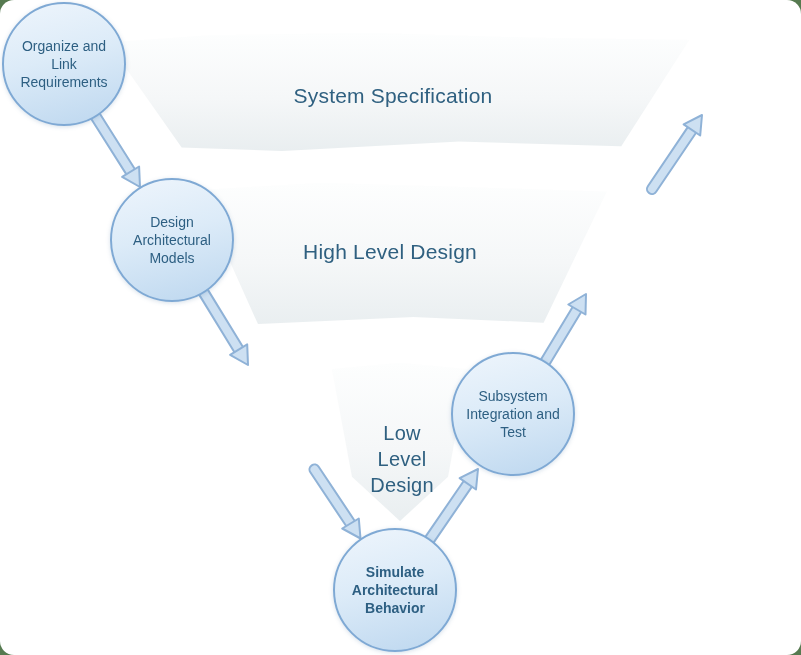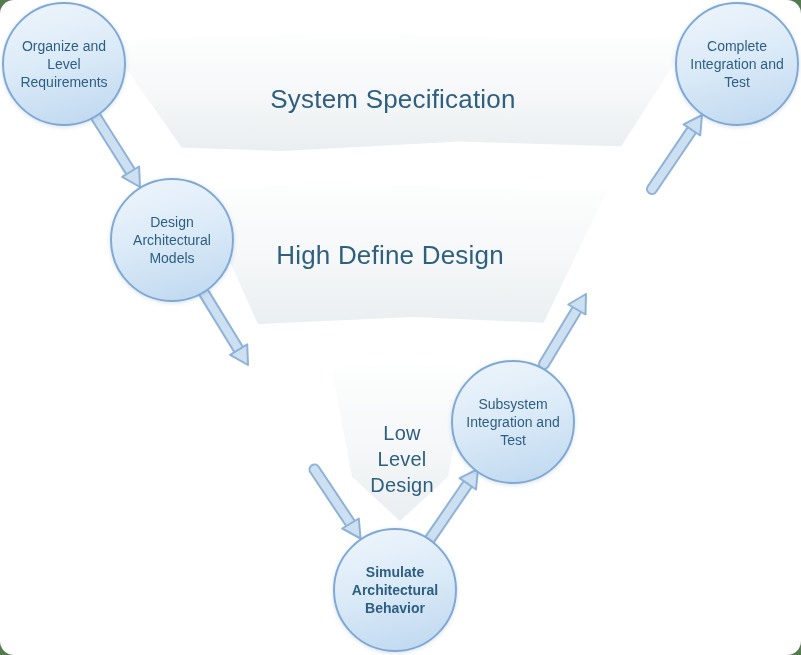--- a/index.html
+++ b/index.html
@@ -31,21 +31,21 @@
     clip-path: polygon(0.7% 5%, 30% 0%, 65% 3%, 98% 6%, 83% 97%, 52% 93%, 15% 98%);
   }
   .band3 {
     left: 325px; top: 363px; width: 150px; height: 158px;
     clip-path: polygon(4.7% 4%, 50% 0%, 95% 4%, 82% 72%, 50% 100%, 18% 72%);
   }
   .band-label {
     position: absolute;
     text-align: center;
     color: var(--band-text, #2f6080);
-    font-size: 26px;
+    font-size: 21px;
     letter-spacing: 0.2px;
   }
   .label1 { left: 196px; top: 84px;  width: 394px; }
   .label2 { left: 195px; top: 240px; width: 390px; }
   .label3 { left: 352px; top: 420px; width: 100px; font-size: 20px; line-height: 1.3; white-space: pre-line; }
   
   .arrows {
     position: absolute;
     left: 0; top: 0;
     width: 801px; height: 655px;
@@ -78,21 +78,21 @@
 </head>
 <body>
 
 <div class="canvas">
 
   <div class="band band1"></div>
   <div class="band band2"></div>
   <div class="band band3"></div>
 
   <div class="band-label label1">System Specification</div>
-  <div class="band-label label2">High Define Design</div>
+  <div class="band-label label2">High Level Design</div>
   <div class="band-label label3">Low
 Level
 Design</div>
 
   <svg class="arrows" viewBox="0 0 801 655">
     <g>
       <line class="a-out" x1="96" y1="117" x2="130.6" y2="171.7"></line>
       <line class="a-in" x1="96" y1="117" x2="130.6" y2="171.7"></line>
       <polygon class="a-head" points="140,187 122.1,176.9 139.1,166.5"></polygon>
     </g>
@@ -117,28 +117,25 @@
       <polygon class="a-head" points="586,294 585.5,314.5 568.3,304.5"></polygon>
     </g>
     <g>
       <line class="a-out" x1="652" y1="189" x2="691.9" y2="129.9"></line>
       <line class="a-in" x1="652" y1="189" x2="691.9" y2="129.9"></line>
       <polygon class="a-head" points="702,115 700.2,135.5 683.6,124.3"></polygon>
     </g>
   </svg>
 
   <div class="node" style="left:2px;   top:2px;">
-    <span>Organize and Level Requirements</span>
+    <span>Organize and Link Requirements</span>
   </div>
   <div class="node" style="left:110px; top:178px;align-items:center;">
     <span>Design Architectural Models</span>
   </div>
   <div class="node" style="left:333px; top:528px;font-weight:bold;">
     <span>Simulate Architectural Behavior</span>
   </div>
-  <div class="node" style="left:451px; top:360px;">
+  <div class="node" style="left:451px; top:352px;">
     <span>Subsystem Integration and Test</span>
-  </div>
-  <div class="node" style="left:675px; top:2px;">
-    <span>Complete Integration and Test</span>
   </div>
 
 </div>
 
 </body></html>

